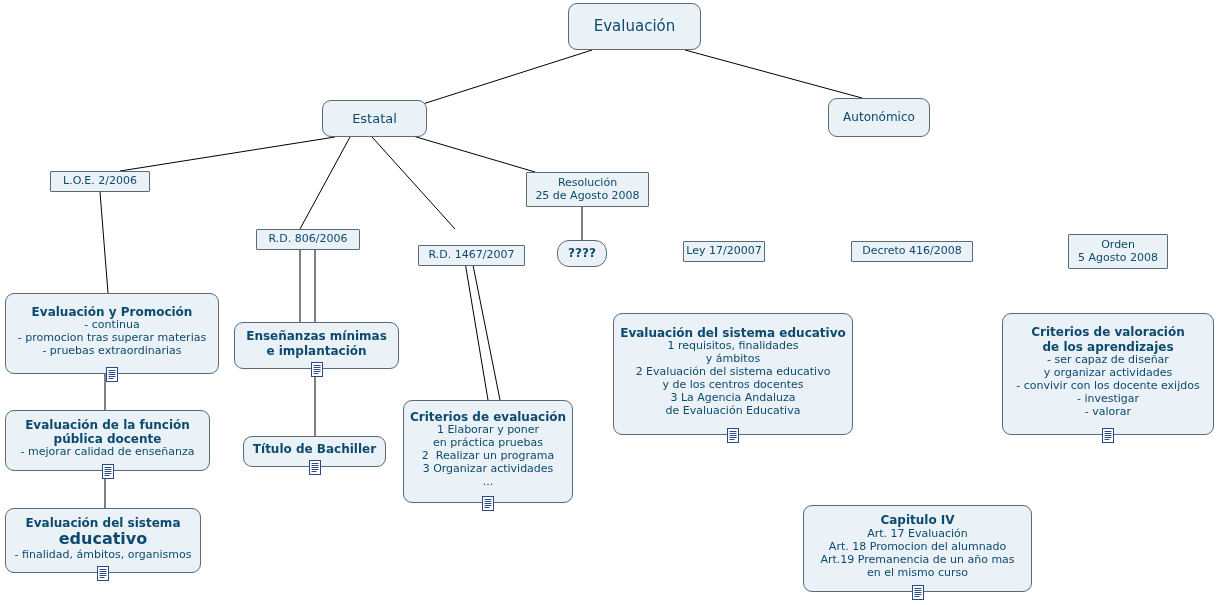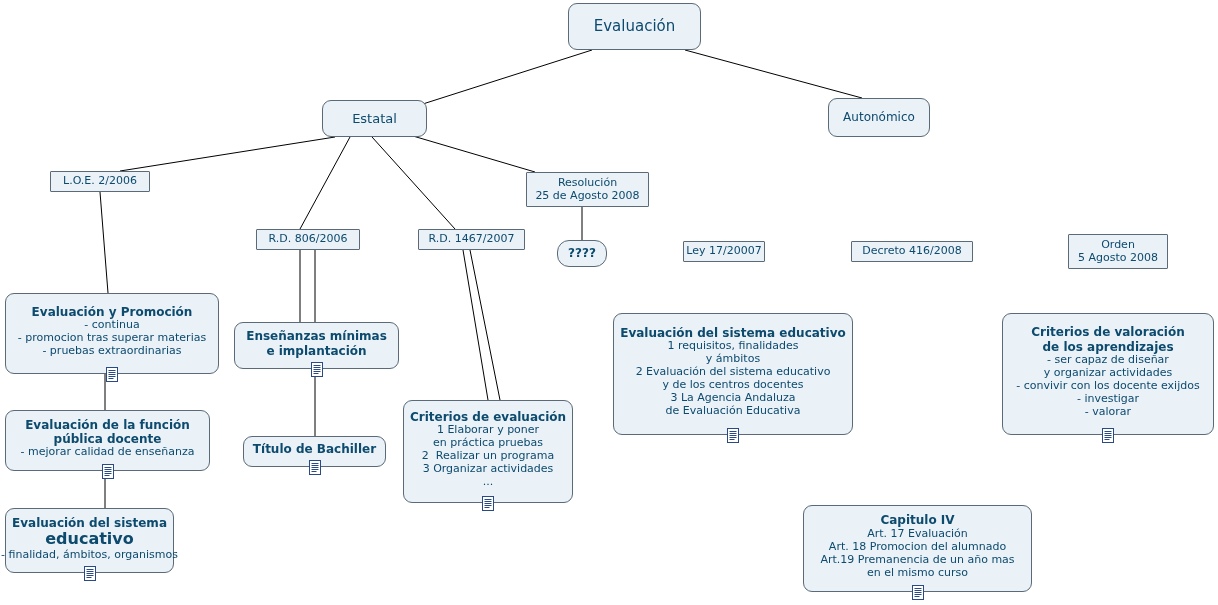--- a/index.html
+++ b/index.html
@@ -87,21 +87,21 @@
       <div class="node sharp" style="left: 50px; top: 171px; width: 100px; height: 21px; font-size: 11px;">
         <div class="line">L.O.E. 2/2006</div>
       </div>
       <div class="node sharp" style="left: 526px; top: 172px; width: 123px; height: 35px; font-size: 11px;">
         <div class="line">Resolución</div>
         <div class="line">25 de Agosto 2008</div>
       </div>
       <div class="node sharp" style="left: 256px; top: 229px; width: 104px; height: 21px; font-size: 11px;">
         <div class="line">R.D. 806/2006</div>
       </div>
-      <div class="node sharp" style="left: 418px; top: 229px; width: 107px; height: 21px; font-size: 11px;">
+      <div class="node sharp" style="left: 418px; top: 245px; width: 107px; height: 21px; font-size: 11px;">
         <div class="line">R.D. 1467/2007</div>
       </div>
       <div class="node pill" style="left: 557px; top: 240px; width: 50px; height: 27px; font-size: 12px;">
         <div class="line bold">????</div>
       </div>
       <div class="node sharp" style="left: 683px; top: 241px; width: 82px; height: 21px; font-size: 11px;">
         <div class="line">Ley 17/20007</div>
       </div>
       <div class="node sharp" style="left: 851px; top: 241px; width: 122px; height: 21px; font-size: 11px;">
         <div class="line">Decreto 416/2008</div>
@@ -203,21 +203,21 @@
         <div class="line bold">Título de Bachiller</div>
         <svg class="doc-icon" viewBox="0 0 13 15">
           <rect x="1" y="0.5" width="11" height="14" fill="#ffffff" stroke="#2a4a86" stroke-width="1"></rect>
           <line x1="3" y1="3.5" x2="10" y2="3.5" stroke="#2a4a86"></line>
           <line x1="3" y1="5.5" x2="10" y2="5.5" stroke="#2a4a86"></line>
           <line x1="3" y1="7.5" x2="10" y2="7.5" stroke="#2a4a86"></line>
           <line x1="3" y1="9.5" x2="10" y2="9.5" stroke="#2a4a86"></line>
           <line x1="3" y1="11.5" x2="8" y2="11.5" stroke="#2a4a86"></line>
         </svg>
       </div>
-      <div class="node rounded has-icon" style="left: 5px; top: 508px; width: 169px; height: 65px; font-size: 11px;">
+      <div class="node rounded has-icon" style="left: 5px; top: 508px; width: 196px; height: 65px; font-size: 11px;">
         <div class="line bold" style="font-size: 12px;">Evaluación del sistema</div>
         <div class="line bold" style="font-size: 16px;">educativo</div>
         <div class="line">- finalidad, ámbitos, organismos</div>
         <svg class="doc-icon" viewBox="0 0 13 15">
           <rect x="1" y="0.5" width="11" height="14" fill="#ffffff" stroke="#2a4a86" stroke-width="1"></rect>
           <line x1="3" y1="3.5" x2="10" y2="3.5" stroke="#2a4a86"></line>
           <line x1="3" y1="5.5" x2="10" y2="5.5" stroke="#2a4a86"></line>
           <line x1="3" y1="7.5" x2="10" y2="7.5" stroke="#2a4a86"></line>
           <line x1="3" y1="9.5" x2="10" y2="9.5" stroke="#2a4a86"></line>
           <line x1="3" y1="11.5" x2="8" y2="11.5" stroke="#2a4a86"></line>

